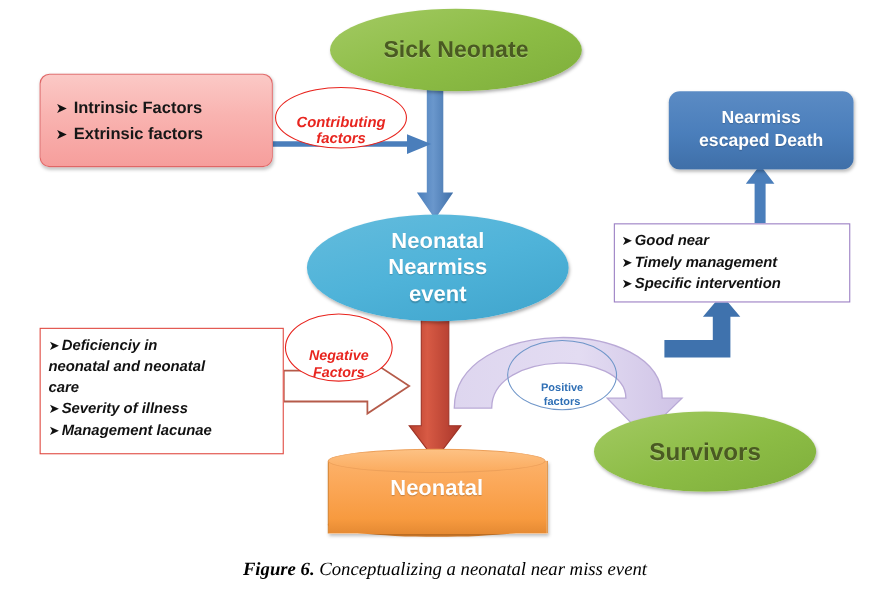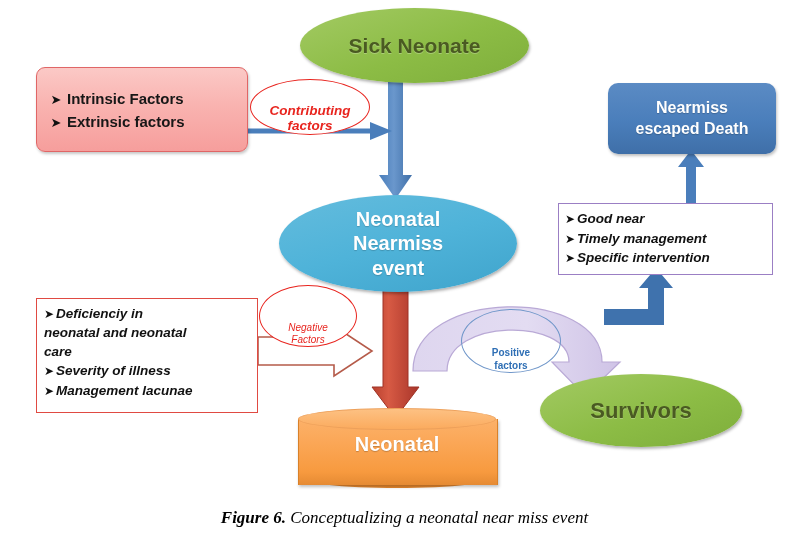--- a/index.html
+++ b/index.html
@@ -193,22 +193,22 @@
     font-style: italic;
     font-weight: bold;
     font-size: 13.5px;
     line-height: 1.15;
   }
   #negative-callout {
     left: 259px; top: 285px; width: 96px; height: 60px;
     border: 1.6px solid #e8251f;
     color: #e8251f;
     font-style: italic;
-    font-weight: normal;
-    font-size: 10px;
+    font-weight: bold;
+    font-size: 13px;
     line-height: 1.18;
   }
   #positive-callout {
     left: 461px; top: 309px; width: 98px; height: 62px;
     border: 1.3px solid #6f96c9;
     background: transparent;
     color: #2f6fb5;
     font-weight: bold;
     font-size: 10px;
     line-height: 1.25;

